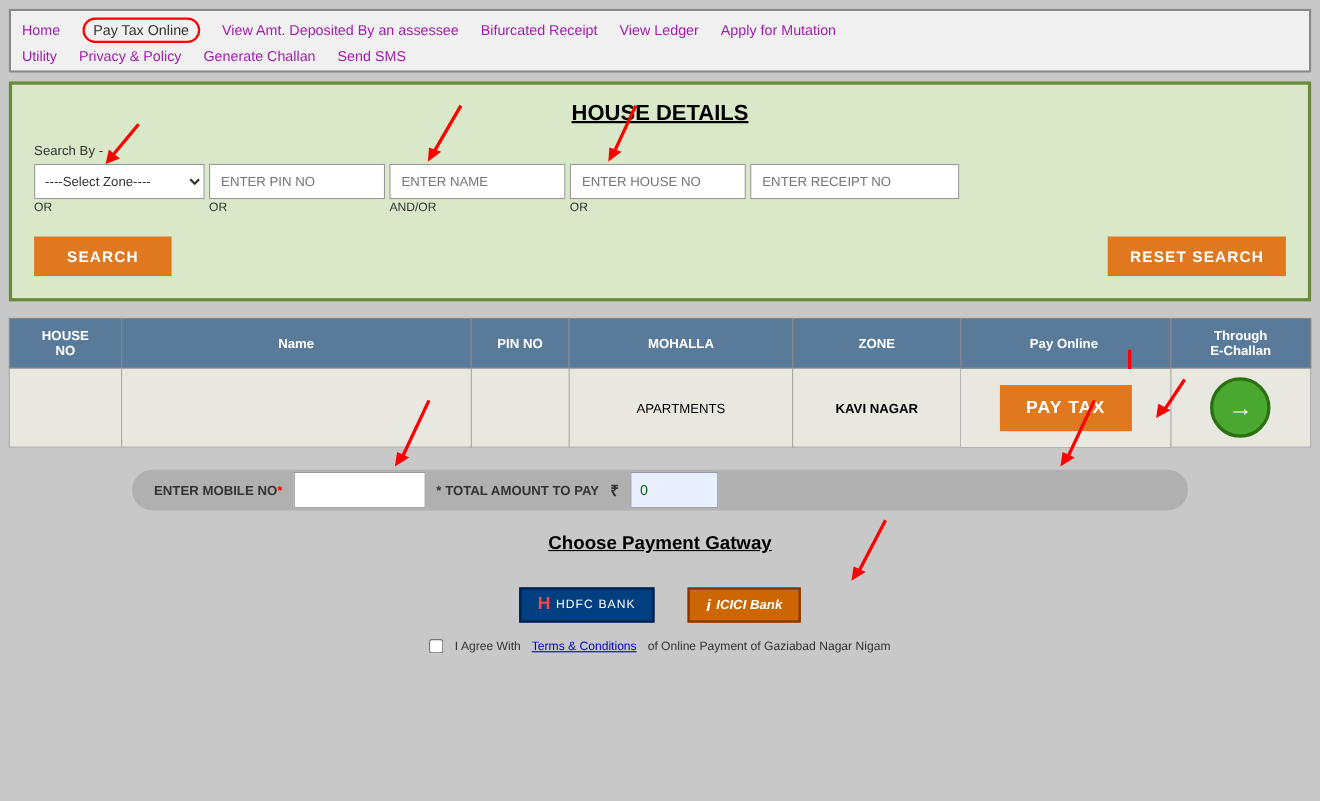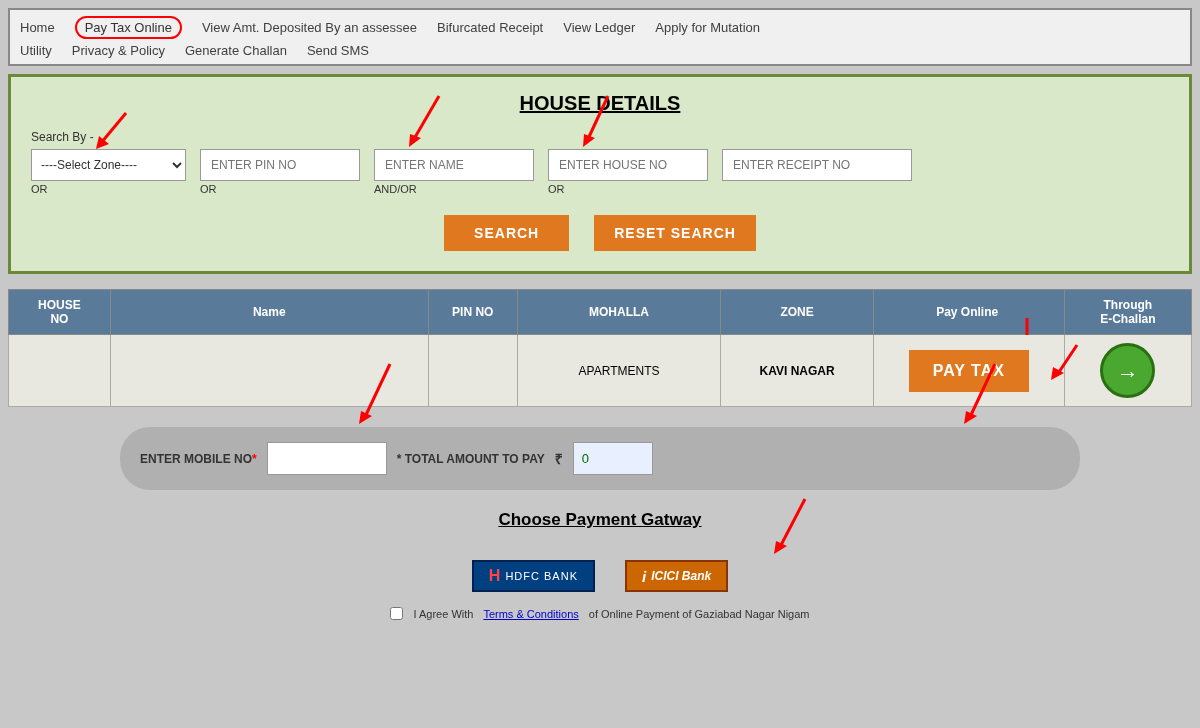--- a/index.html
+++ b/index.html
@@ -23,21 +23,21 @@
       align-items: center;
       gap: 20px;
       margin-bottom: 4px;
     }
     .nav-row2 {
       display: flex;
       align-items: center;
       gap: 20px;
     }
     .nav-link {
-      color: #404040;
+      color: #a21caf;
       text-decoration: none;
       font-size: 13px;
       cursor: pointer;
     }
     .nav-link-circled {
       color: #333;
       text-decoration: none;
       font-size: 13px;
       cursor: pointer;
       border: 2px solid red;
@@ -83,21 +83,21 @@
       padding: 7px 5px;
       font-size: 12px;
       background: #fff;
       width: 155px;
       color: #333;
     }
     .search-buttons {
       display: flex;
       gap: 25px;
       margin-top: 20px;
-      justify-content: center;
+      justify-content: space-between;
     }
     .btn-search {
       background: #e07820;
       color: #fff;
       font-weight: bold;
       font-size: 14px;
       border: none;
       padding: 10px 30px;
       cursor: pointer;
       letter-spacing: 1px;
@@ -163,21 +163,21 @@
       font-size: 22px;
       color: #fff;
       font-weight: bold;
     }
 
     
     .payment-bar {
       background: #b0b0b0;
       border-radius: 30px;
       margin: 20px 60px;
-      padding: 15px 20px;
+      padding: 2px 20px;
       display: flex;
       align-items: center;
       gap: 10px;
     }
     .mobile-label {
       font-size: 12px;
       font-weight: bold;
       color: #333;
       white-space: nowrap;
     }
@@ -295,21 +295,21 @@
     <a class="nav-link">Privacy &amp; Policy</a>
     <a class="nav-link">Generate Challan</a>
     <a class="nav-link">Send SMS</a>
   </div>
 </div>
 
 <div class="house-details-section">
   <div class="house-details-title">HOUSE DETAILS</div>
   <div class="search-by-label">Search By -</div>
 
-  <div style="position:relative; display:flex; align-items:flex-start; gap:14px; margin-top:5px;">
+  <div style="position:relative; display:flex; align-items:flex-start; gap:4px; margin-top:5px;">
 
     <div style="position:relative;">
       <div style="position:absolute; top:-38px; left:60px; color:red; font-size:0;">
         
         <svg width="50" height="40" viewBox="0 0 50 40">
           <line x1="35" y1="2" x2="10" y2="32" stroke="red" stroke-width="3"></line>
           <polygon points="5,38 8,25 18,33" fill="red"></polygon>
         </svg>
       </div>
       <select class="zone-select">

